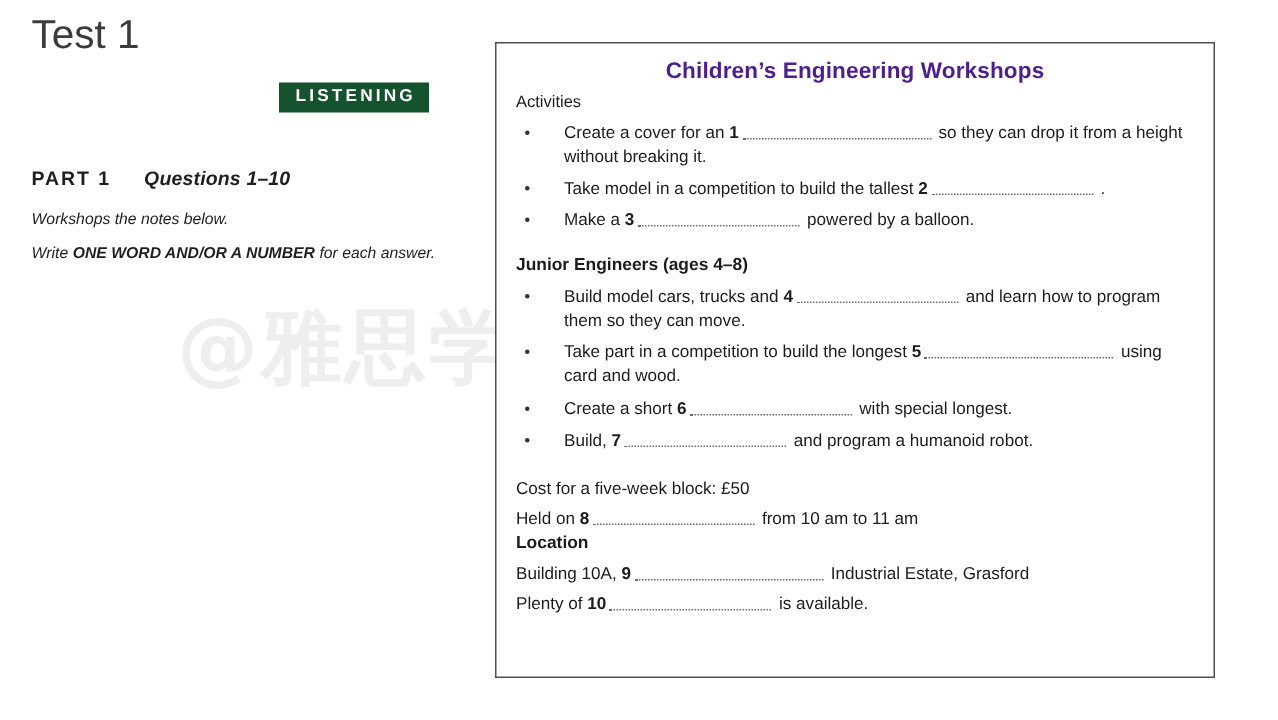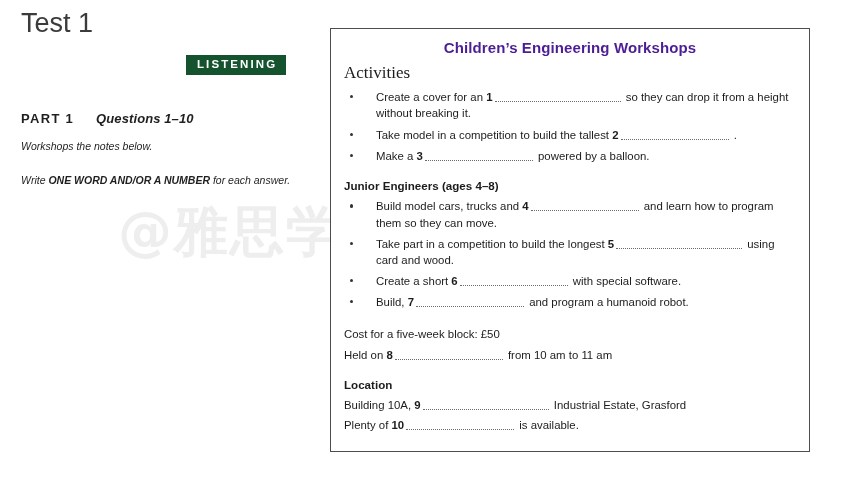--- a/index.html
+++ b/index.html
@@ -83,21 +83,21 @@
     position: absolute;
     left: 21px;
     top: 140px;
     font-size: 10.5px;
     font-style: italic;
     color: #1f1f1f;
   }
   #instruction-2 {
     position: absolute;
     left: 21px;
-    top: 174px;
+    top: 163px;
     font-size: 10.5px;
     font-style: italic;
     color: #1f1f1f;
     white-space: nowrap;
   }
   #instruction-2 .strong {
     font-weight: 700;
     font-style: italic;
   }
 
@@ -127,22 +127,21 @@
     line-height: 1.42;
     color: #1c1c1c;
   }
   .group-head {
     font-weight: 700;
     margin-top: 14px;
     font-size: 11.6px;
   }
   .sub-head {
     margin-top: 5px;
-    font-size: 17px;
-    font-family: Liberation Serif, serif;
+    font-size: 11px;
   }
   ul.bullets {
     list-style: none;
     margin: 4px 0 0 0;
     padding: 0;
   }
   ul.bullets li {
     position: relative;
     padding-left: 32px;
     margin-bottom: 5px;
@@ -163,21 +162,21 @@
     vertical-align: baseline;
     border-bottom: 1.1px dotted #6b6b6b;
     height: 9px;
     margin: 0 2px -1px 2px;
   }
   .b-md  { width: 108px; }
   .b-lg  { width: 126px; }
 
   .plain-line { margin-top: 4px; }
   #cost-line { margin-top: 16px; }
-  #location-head { font-weight: 700; margin-top: 14px; font-size: 11.6px; }
+  #location-head { font-weight: 700; font-size: 11.6px; }
 </style>
 </head>
 <body>
 
 <div id="watermark">@雅思学习鸭</div>
 
 <div id="left-col">
 
   <div id="test-title">Test 1</div>
 
@@ -203,21 +202,21 @@
     <ul class="bullets">
       <li><span>Create a cover for an </span><span class="num">1</span><span class="blank b-lg"></span><span> so they can drop it from a height without breaking it.</span></li>
       <li><span>Take model in a competition to build the tallest </span><span class="num">2</span><span class="blank b-md"></span><span> .</span></li>
       <li><span>Make a </span><span class="num">3</span><span class="blank b-md"></span><span> powered by a balloon.</span></li>
     </ul>
 
     <div class="group-head">Junior Engineers (ages 4–8)</div>
     <ul class="bullets">
       <li><span>Build model cars, trucks and </span><span class="num">4</span><span class="blank b-md"></span><span> and learn how to program them so they can move.</span></li>
       <li><span>Take part in a competition to build the longest </span><span class="num">5</span><span class="blank b-lg"></span><span> using card and wood.</span></li>
-      <li><span>Create a short </span><span class="num">6</span><span class="blank b-md"></span><span> with special software.</span></li>
+      <li><span>Create a short </span><span class="num">6</span><span class="blank b-md"></span><span> with special longest.</span></li>
       <li><span>Build, </span><span class="num">7</span><span class="blank b-md"></span><span> and program a humanoid robot.</span></li>
     </ul>
 
     <div id="cost-line">Cost for a five-week block: £50</div>
     <div class="plain-line"><span>Held on </span><span class="num">8</span><span class="blank b-md"></span><span> from 10 am to 11 am</span></div>
 
     <div id="location-head">Location</div>
     <div class="plain-line"><span>Building 10A, </span><span class="num">9</span><span class="blank b-lg"></span><span> Industrial Estate, Grasford</span></div>
     <div class="plain-line"><span>Plenty of </span><span class="num">10</span><span class="blank b-md"></span><span> is available.</span></div>
 

